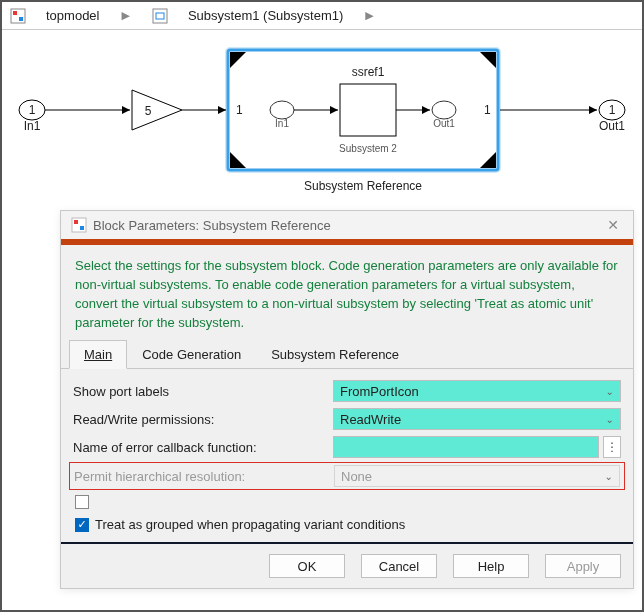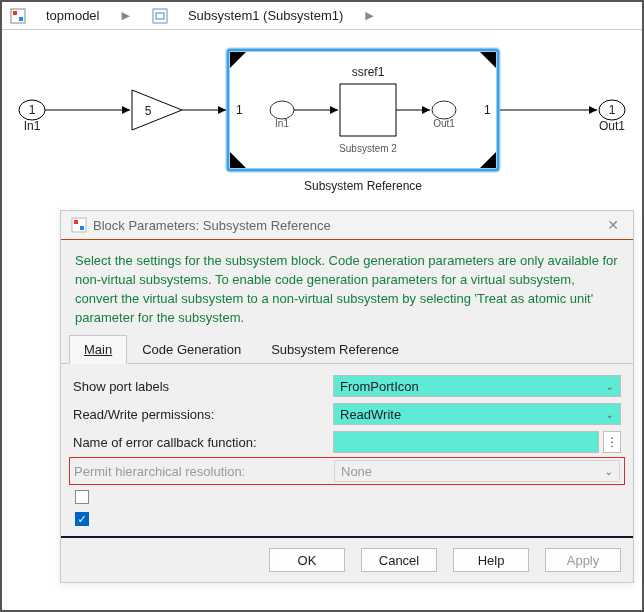--- a/index.html
+++ b/index.html
@@ -46,21 +46,21 @@
     background: #f0f0f0;
     border: 1px solid #c8c8c8;
     box-shadow: 0 2px 8px rgba(0,0,0,.08);
   }
   .dlg-title {
     display:flex; align-items:flex-end; justify-content:space-between;
     padding: 6px 10px;
     color:#666;
     font-size:13px;
     background:#f3f3f3;
-    border-bottom:1px solid #c2410c;
+    border-bottom:6px solid #c2410c;
     gap:40px;
   }
   .dlg-close { color:#888; font-size:14px; padding:0 4px; }
   .dlg-desc {
     padding: 12px 14px 8px;
     color:#15803d;
     line-height:1.45;
   }
   .tabs {
     display:flex;
@@ -281,20 +281,21 @@
         </div>
       </div>
     </div>
 
     <div class="checkrow">
       <span class="chk"></span>
     </div>
 
     <div class="checkrow">
       <span class="chk checked">✓</span>
+      <span>Treat as grouped when propagating variant conditions</span>
     </div>
 
   </div>
 
   <div class="dlg-buttons">
     <div class="btn">OK</div>
     <div class="btn">Cancel</div>
     <div class="btn">Help</div>
     <div class="btn disabled">Apply</div>
   </div>

